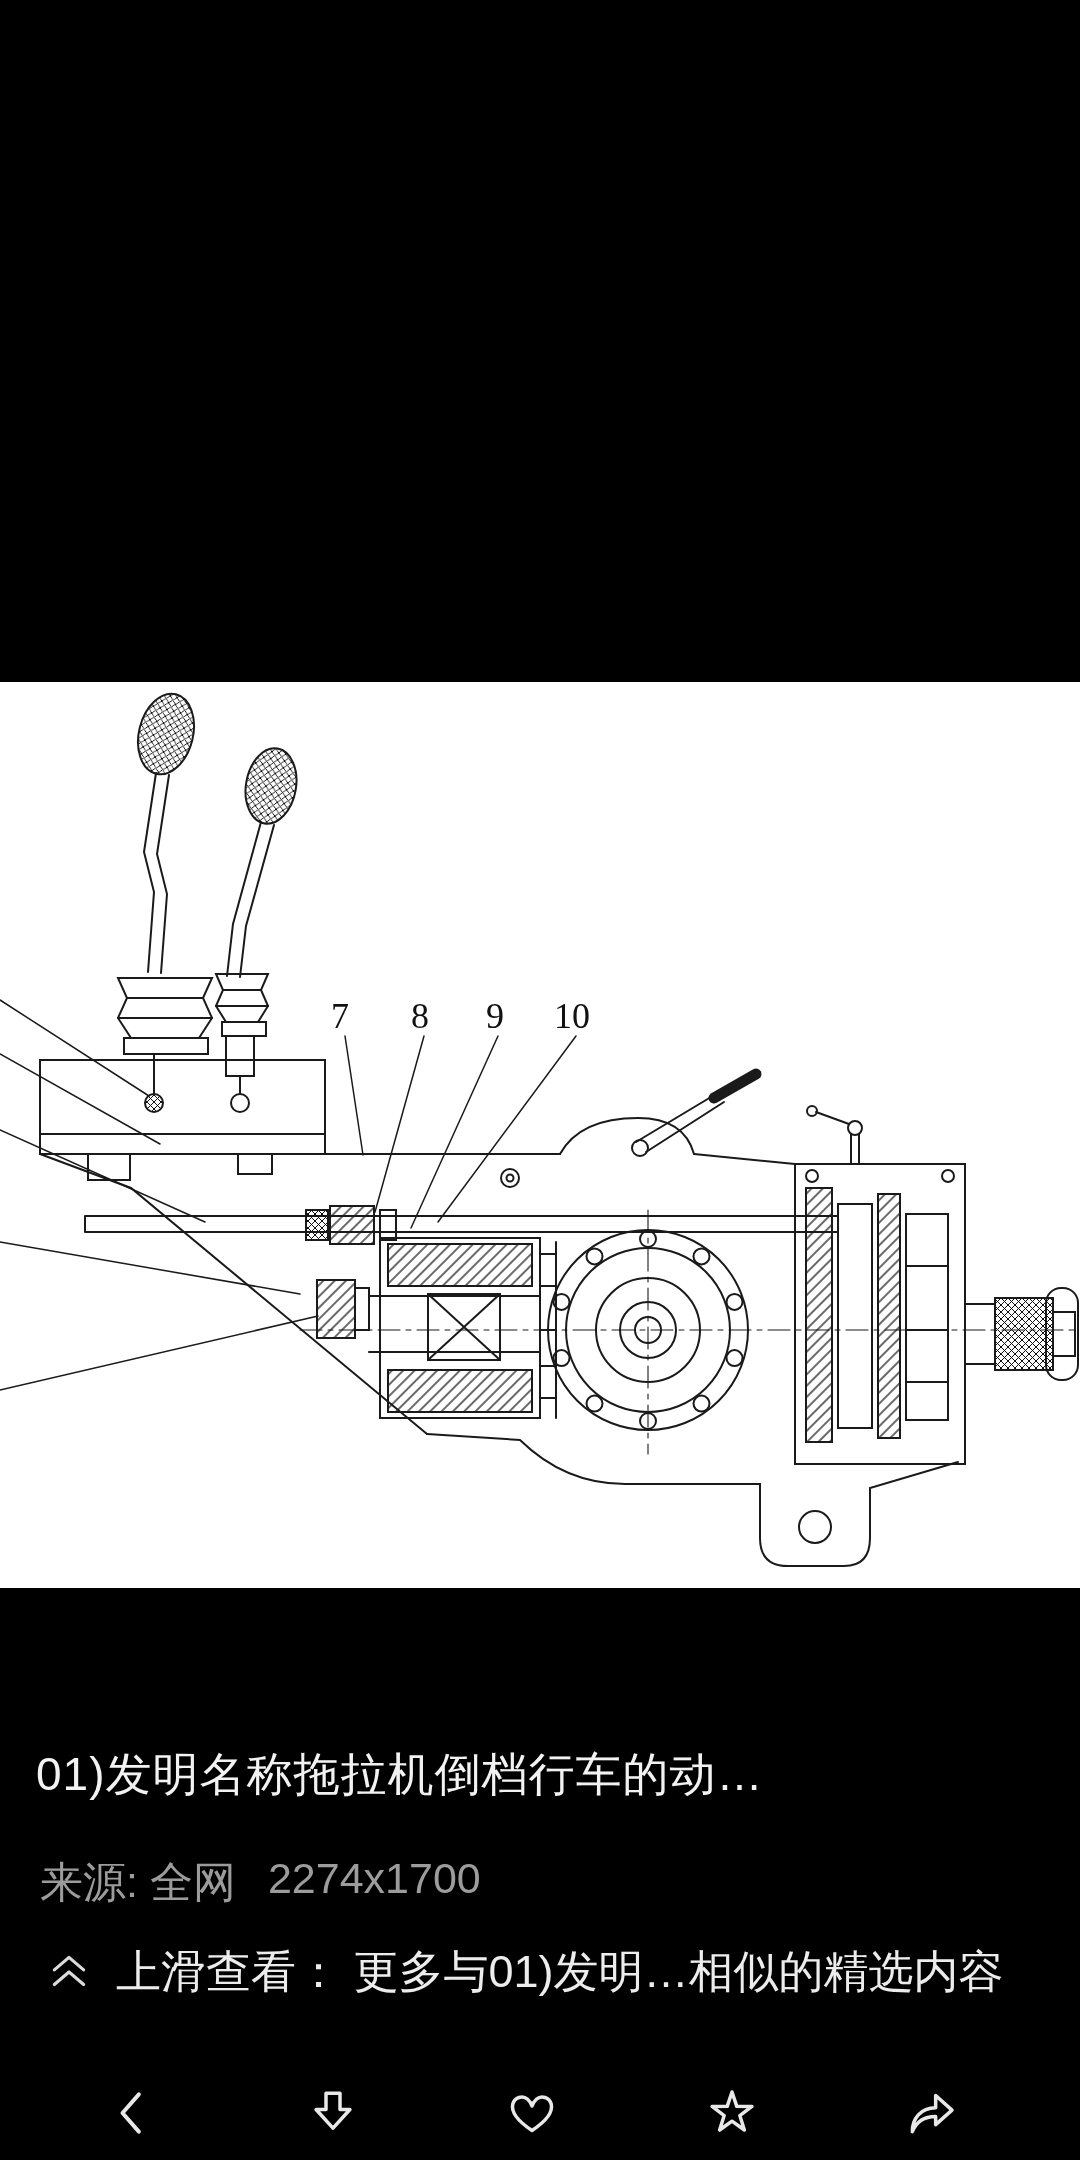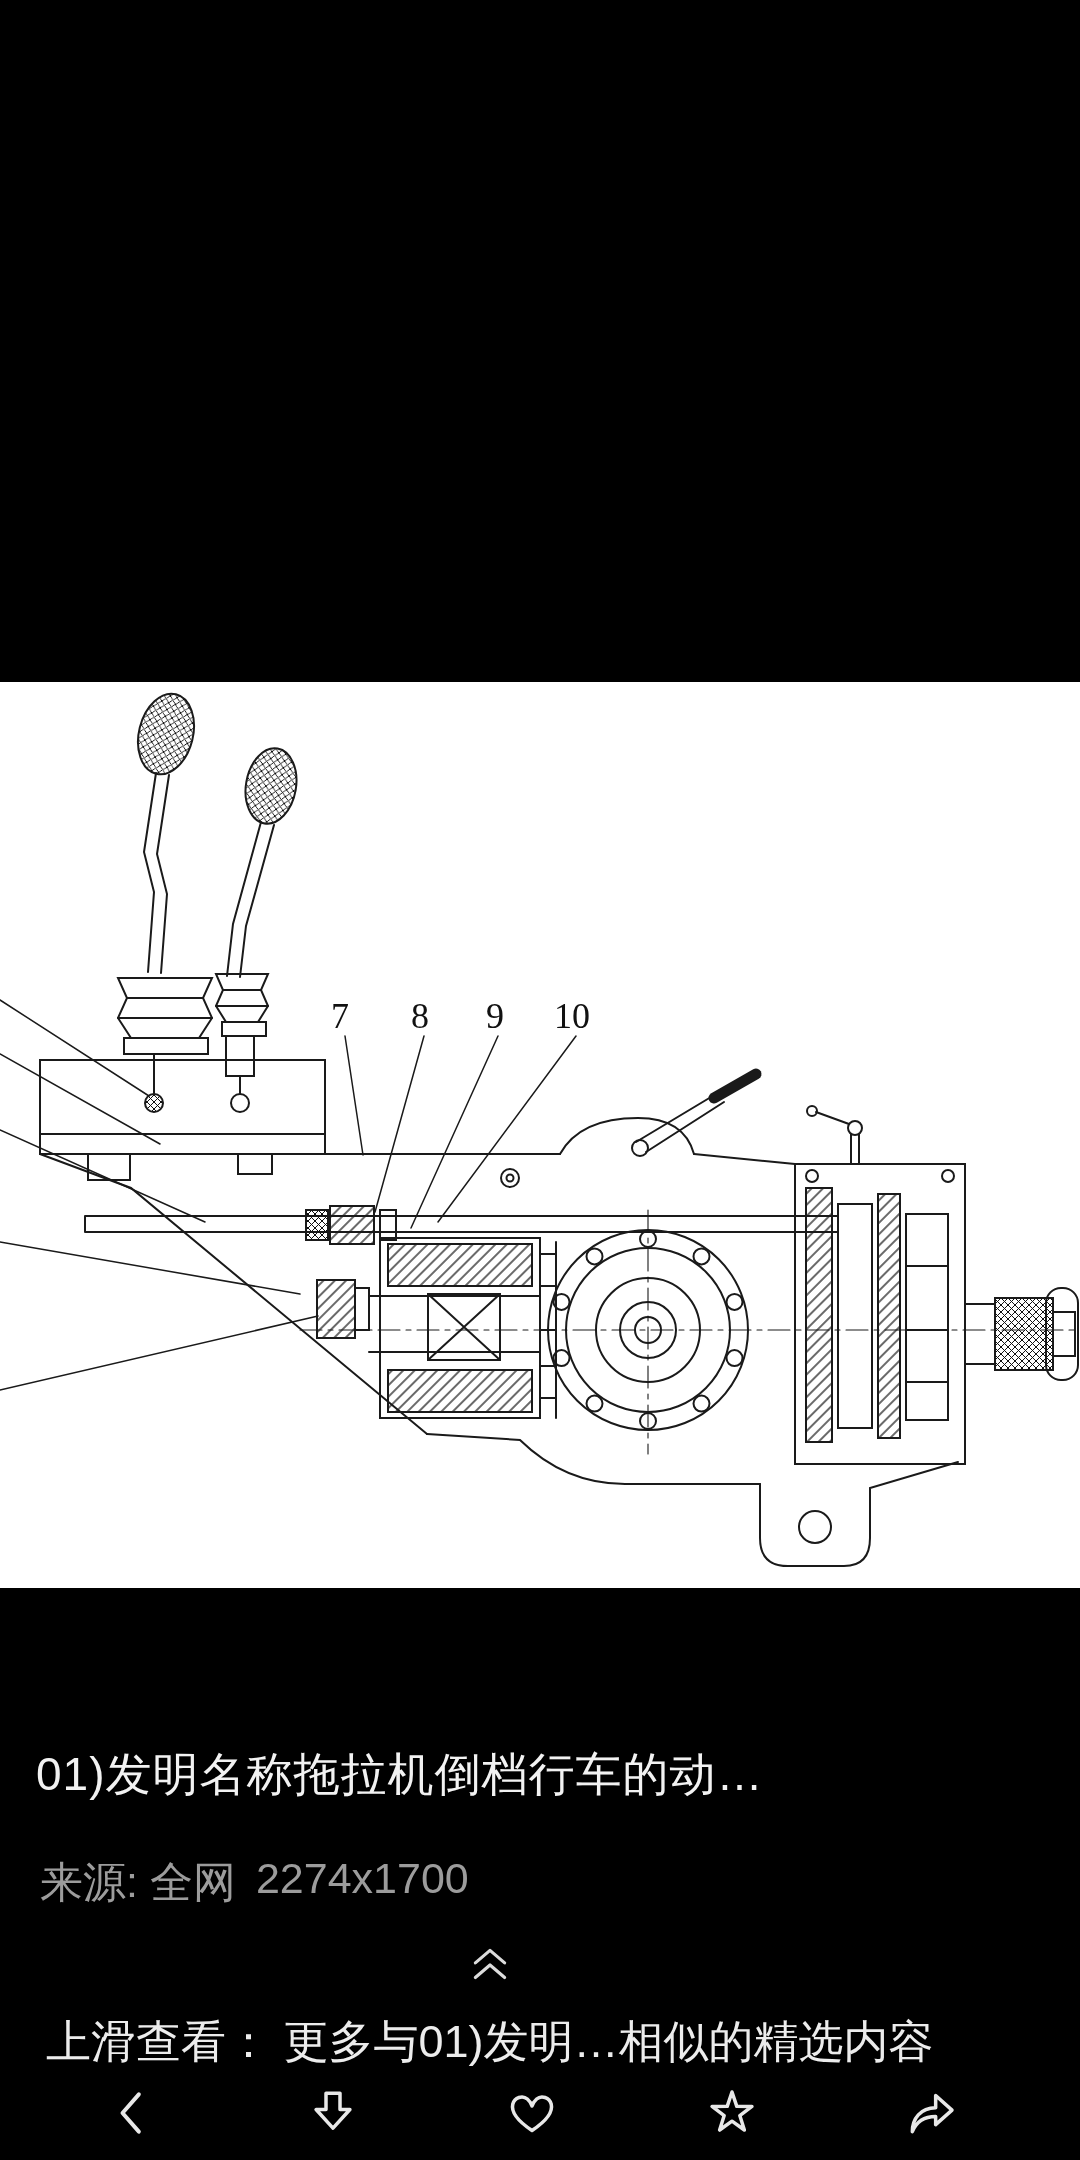--- a/index.html
+++ b/index.html
@@ -11,25 +11,25 @@
     position:absolute;left:0;top:682px;width:1080px;height:906px;background:#ffffff;
   }
   .image-area svg{display:block;width:1080px;height:906px;}
   .title{
     position:absolute;left:36px;top:1744px;width:1020px;
     font-size:46px;color:#f2f2f2;white-space:nowrap;overflow:hidden;
     letter-spacing:1px;
   }
   .meta{
     position:absolute;left:40px;top:1854px;
-    font-size:43px;color:#9c9c9c;display:flex;gap:20px;white-space:nowrap;
+    font-size:43px;color:#9c9c9c;display:flex;gap:32px;white-space:nowrap;
   }
   .swipe{
     position:absolute;left:46px;top:1942px;display:flex;align-items:center;gap:24px;
-    font-size:45px;color:#ececec;white-space:nowrap;flex-direction:column;
+    font-size:45px;color:#ececec;white-space:nowrap;
   }
   .swipe .chev{width:46px;height:46px;flex:0 0 auto;}
   .toolbar{
     position:absolute;left:0;top:2066px;width:1080px;height:94px;
     display:flex;align-items:center;justify-content:space-between;
     padding:0 120px 0 104px;box-sizing:border-box;
   }
   .tb-btn{
     background:none;border:none;padding:0;margin:0;width:58px;height:58px;cursor:pointer;
     display:flex;align-items:center;justify-content:center;

